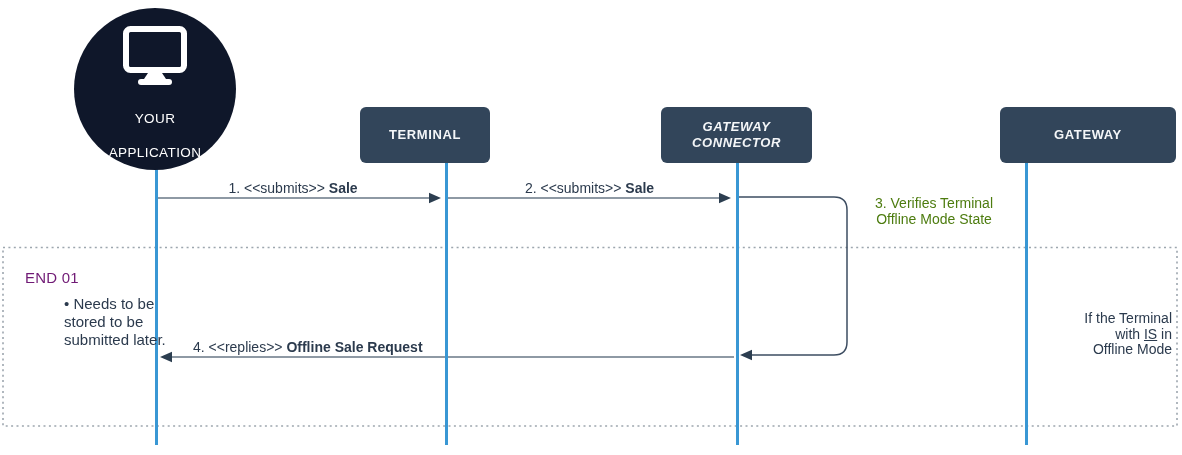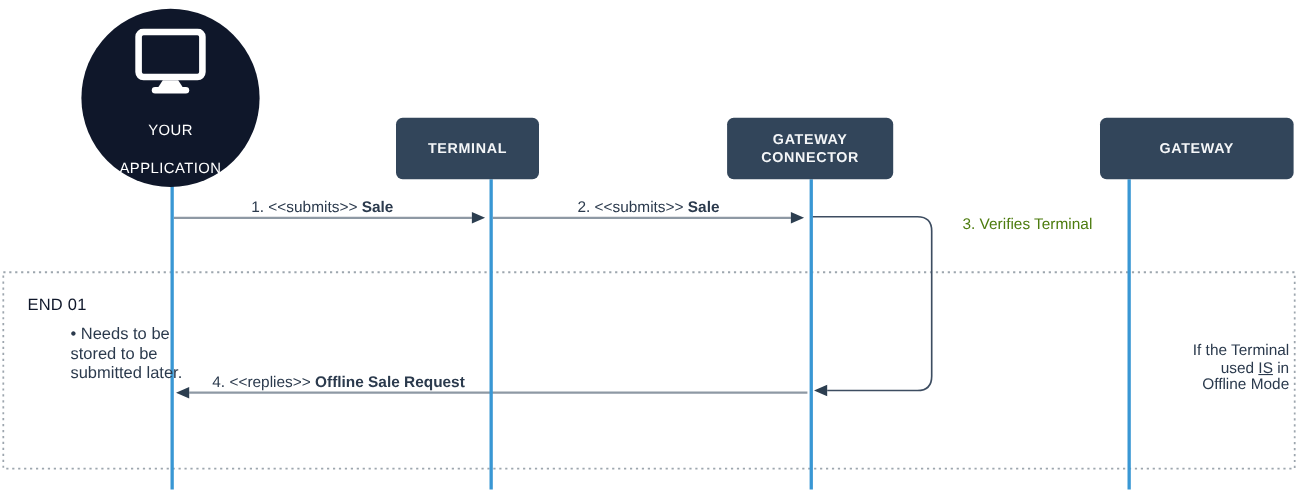--- a/index.html
+++ b/index.html
@@ -17,21 +17,21 @@
   .actor-circle .cap{color:#ffffff;font-size:13.5px;line-height:14px;letter-spacing:.4px;text-align:center;font-weight:400;}
   .node-box{
     position:absolute;top:107px;height:56px;background:#32455a;border-radius:6px;
     display:flex;align-items:center;justify-content:center;text-align:center;
     color:#f4f6f8;font-size:13px;font-weight:600;letter-spacing:.6px;line-height:16px;
   }
   .msg-label{position:absolute;font-size:14px;color:#2b3a4d;white-space:nowrap;}
   .msg-label .b{font-weight:700;}
   .center{text-align:center;}
   .note-3{position:absolute;left:856px;top:196px;width:156px;text-align:center;font-size:14px;line-height:15.5px;color:#4d7c0f;}
-  .region-title{position:absolute;left:25px;top:269px;font-size:15px;color:#0f172a;letter-spacing:.2px;}
+  .region-title{position:absolute;left:25px;top:269px;font-size:15px;color:#701a75;letter-spacing:.2px;}
   .region-bullets{position:absolute;left:25px;top:295px;width:132px;font-size:15px;line-height:18px;color:#2b3a4d;margin-left:39px;}
   .region-bullets .bullet{margin:0 0 15px 0;}
   .side-note{position:absolute;left:1040px;top:311px;width:132px;text-align:right;font-size:14px;line-height:15.5px;color:#2b3a4d;}
   .side-note .u{text-decoration:underline;}
 </style>
 </head>
 <body>
 
 <div class="stage">
 
@@ -64,43 +64,44 @@
       <rect x="20" y="53" width="34" height="6" rx="3" fill="#ffffff"></rect>
     </svg>
     <div class="cap">YOUR</div>
     <div class="cap">APPLICATION</div>
   </div>
 
   <div class="node-box" style="left:360px;width:130px;text-align:right;">
     <span>TERMINAL</span>
   </div>
   <div class="node-box" style="left:661px;width:151px;">
-    <span style="width:110px;display:inline-block;">GATEWAY CONNECTOR</span>
+    <span style="width:110px;display:inline-block;font-style:italic;">GATEWAY CONNECTOR</span>
   </div>
   <div class="node-box" style="left:1000px;width:176px;">
     <span>GATEWAY</span>
   </div>
 
   <div class="msg-label center" style="left:152px;top:180px;width:282px;">
     <span>1. &lt;&lt;submits&gt;&gt; </span><span class="b">Sale</span>
   </div>
   <div class="msg-label center" style="left:448px;top:180px;width:283px;">
     <span>2. &lt;&lt;submits&gt;&gt; </span><span class="b">Sale</span>
   </div>
   <div class="note-3">
     <div>3. Verifies Terminal</div>
+    <div>Offline Mode State</div>
   </div>
   <div class="msg-label" style="left:193px;top:339px;">
     <span>4. &lt;&lt;replies&gt;&gt; </span><span class="b">Offline Sale Request</span>
   </div>
 
   <div class="region-title">END 01</div>
   <div class="region-bullets">
     <p class="bullet">• Needs to be stored to be submitted later.</p>
   </div>
 
   <div class="side-note">
     <div>If the Terminal</div>
-    <div><span>used </span><span class="u">IS</span><span> in</span></div>
+    <div><span>with </span><span class="u">IS</span><span> in</span></div>
     <div>Offline Mode</div>
   </div>
 
 </div>
 
 </body></html>

